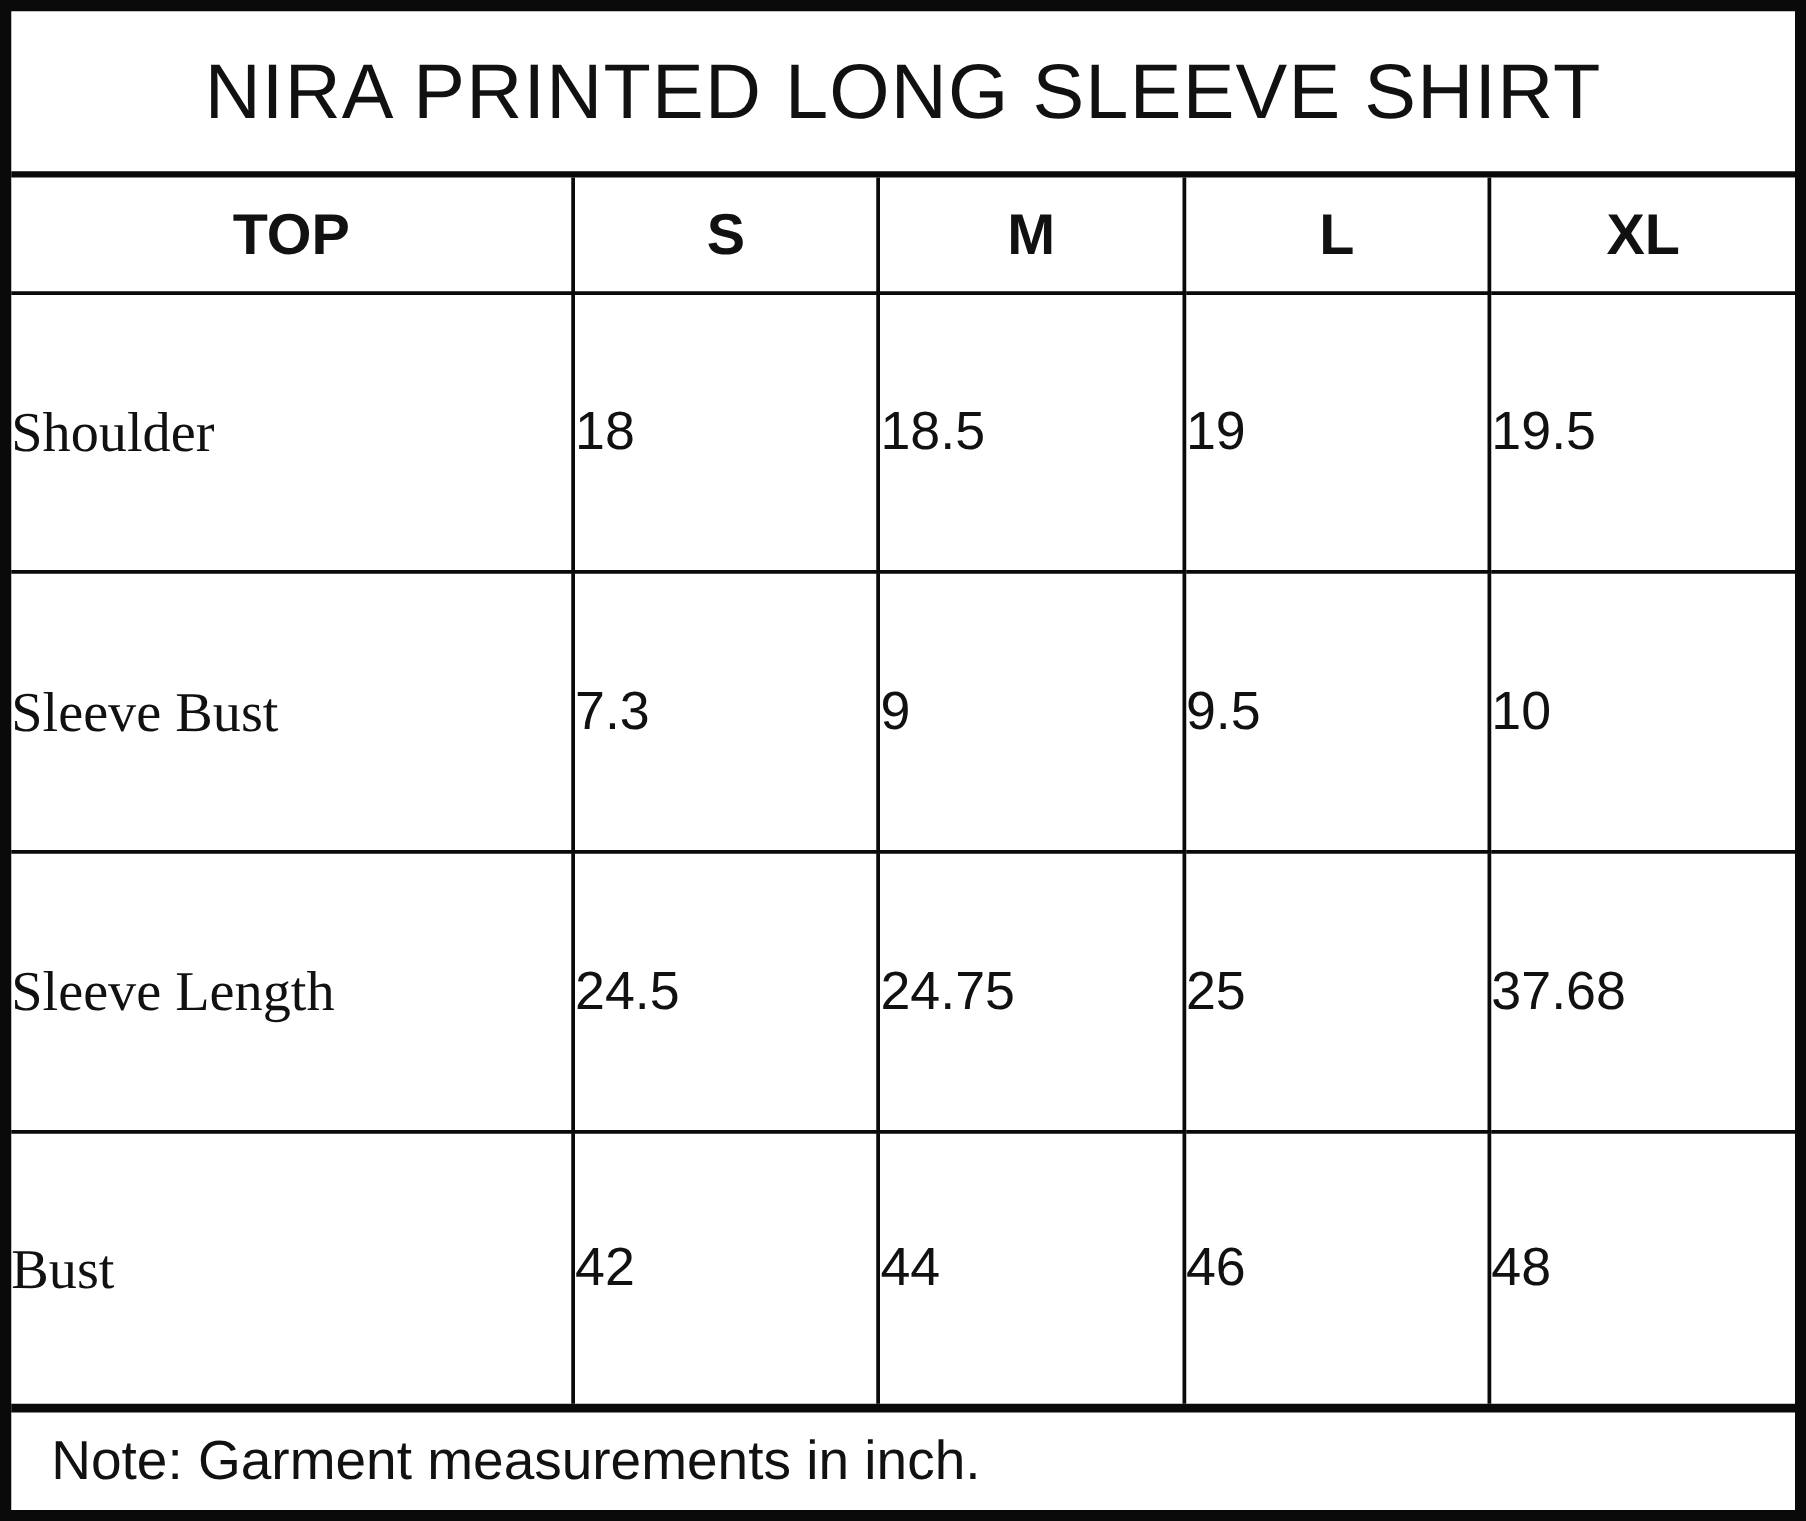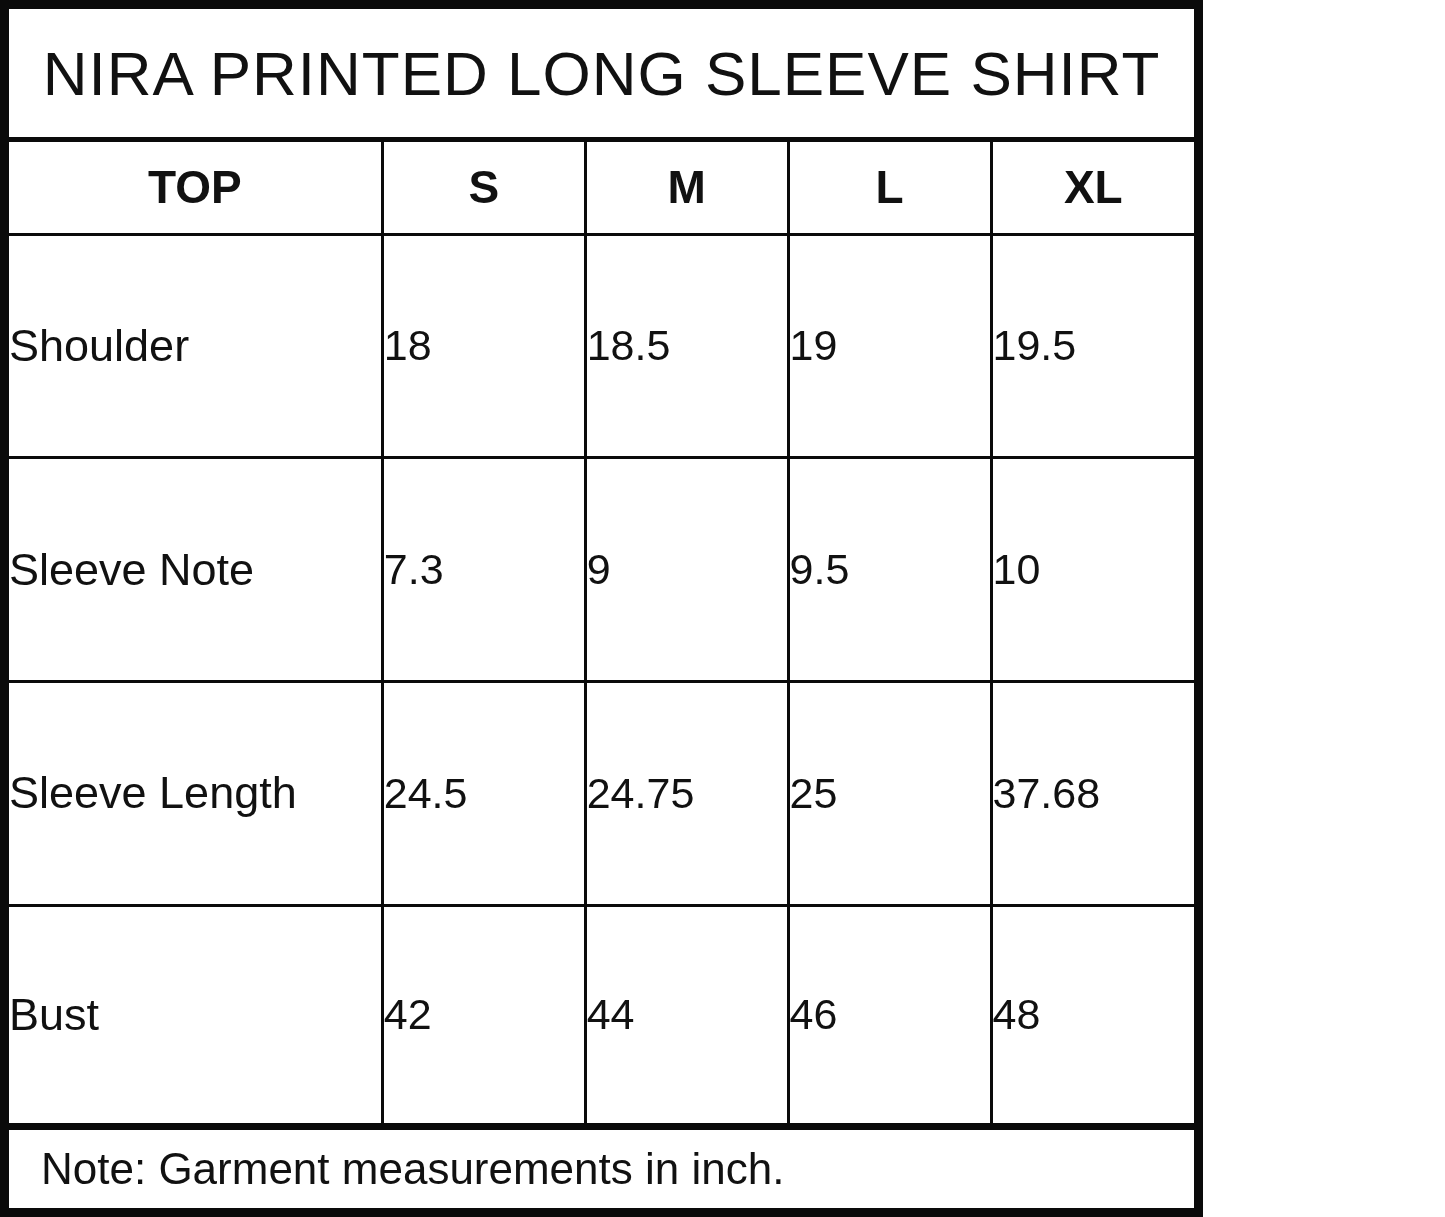--- a/index.html
+++ b/index.html
@@ -1,21 +1,21 @@
 <!DOCTYPE html>
 <html><head>
 <meta charset="utf-8">
 <style>
   html, body {
     margin: 0;
     padding: 0;
     background: #ffffff;
   }
   .sheet {
-    width: 1203px;
+    width: 1445px;
     height: 1217px;
     box-sizing: border-box;
     border: 9px solid #0a0a0a;
     background: #ffffff;
     display: flex;
     flex-direction: column;
     font-family: "Liberation Sans", sans-serif;
     color: #111111;
   }
   .title {
@@ -62,20 +62,21 @@
   table.size-table tbody tr:last-child td {
     border-bottom: none;
   }
   col.c-label { width: 31.5%; }
   col.c-size  { width: 17.125%; }
   td.row-label {
     text-align: left;
     padding-left: 14px;
     font-size: 45px;
     font-weight: 400;
+    font-family: Liberation Serif, serif;
   }
   td.val {
     font-size: 43px;
     font-weight: 400;
   }
   .note {
     height: 78px;
     flex: 0 0 auto;
     display: flex;
     align-items: center;
@@ -112,21 +113,21 @@
     </thead>
     <tbody>
       <tr>
         <td class="row-label">Shoulder</td>
         <td class="val">18</td>
         <td class="val">18.5</td>
         <td class="val">19</td>
         <td class="val">19.5</td>
       </tr>
       <tr>
-        <td class="row-label">Sleeve Note</td>
+        <td class="row-label">Sleeve Bust</td>
         <td class="val">7.3</td>
         <td class="val">9</td>
         <td class="val">9.5</td>
         <td class="val">10</td>
       </tr>
       <tr>
         <td class="row-label">Sleeve Length</td>
         <td class="val">24.5</td>
         <td class="val">24.75</td>
         <td class="val">25</td>

